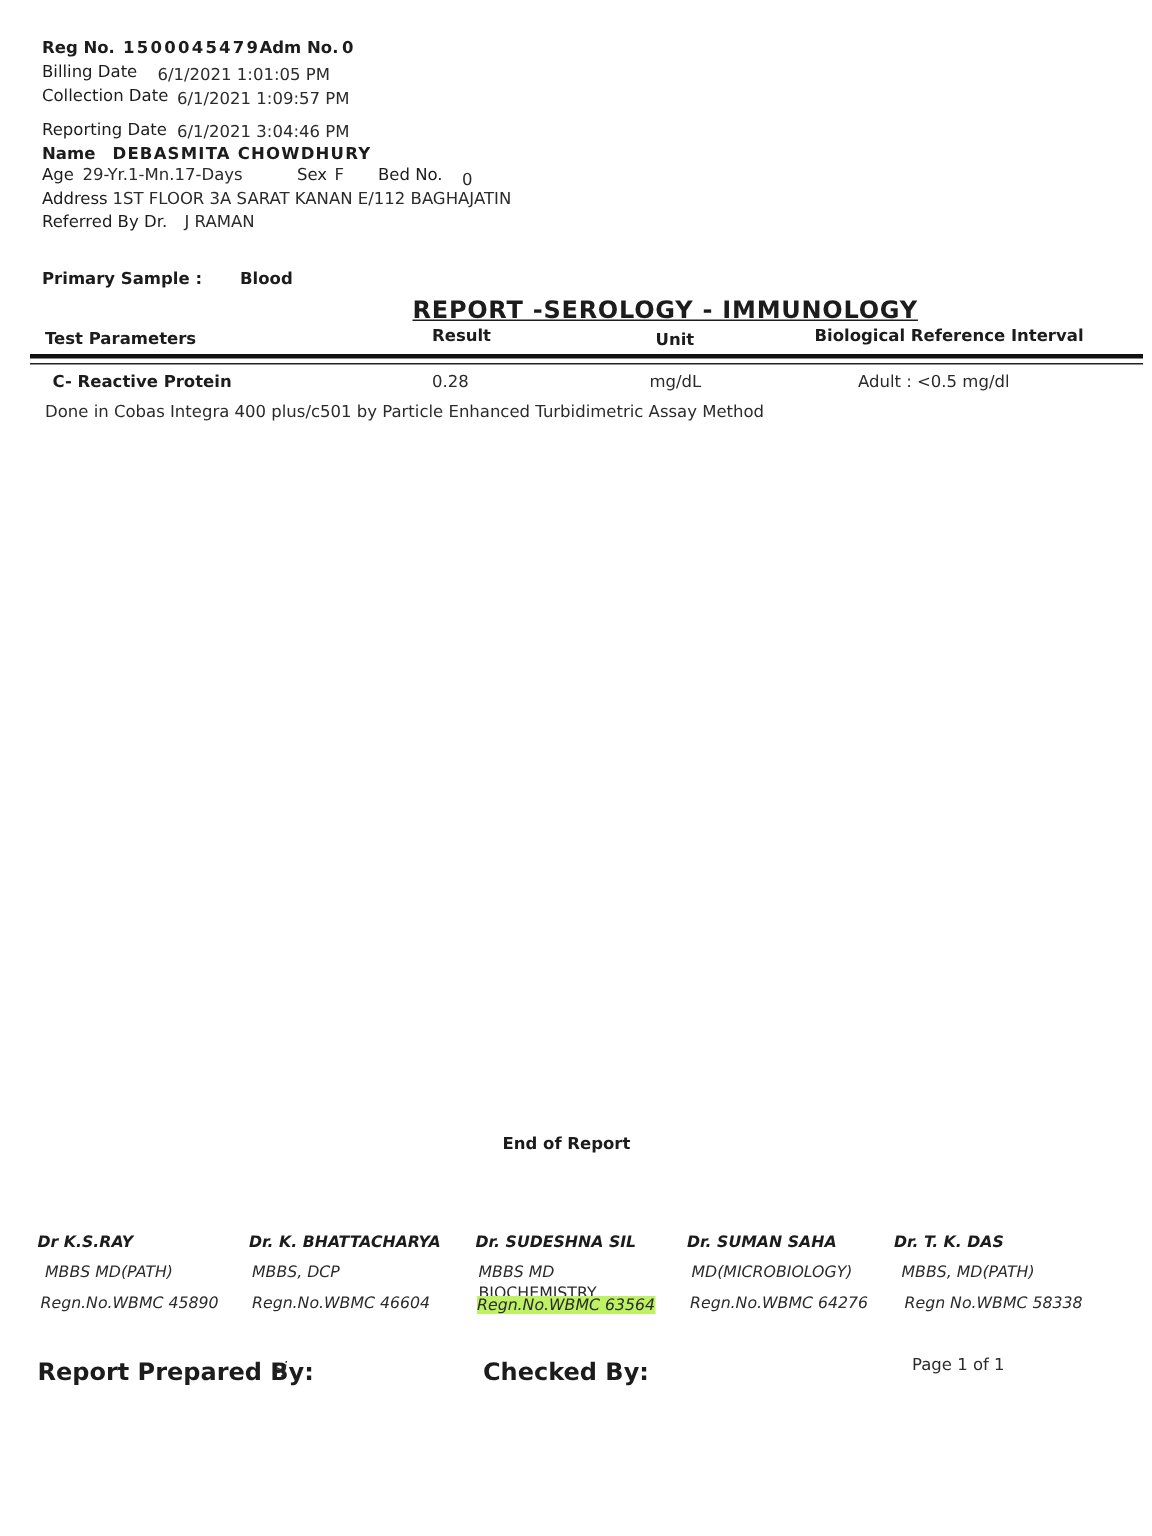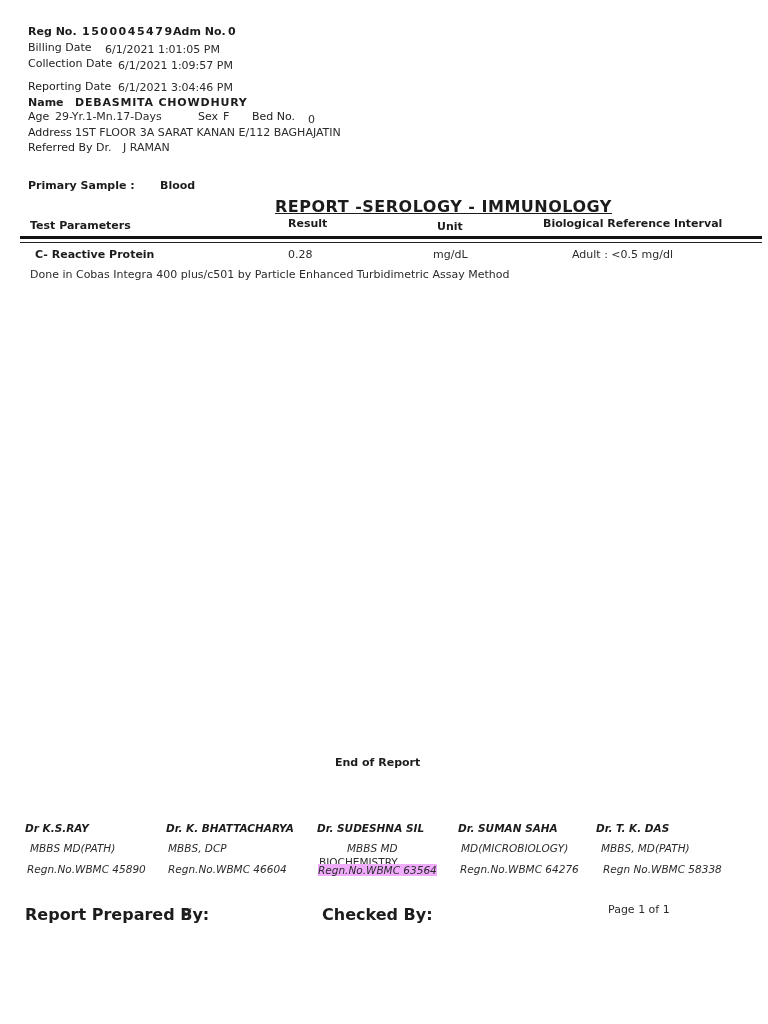--- a/index.html
+++ b/index.html
@@ -104,23 +104,23 @@
   </div>
 
   <div>
     <span class="abs b fs10" style="left:166px; top:822px;">Dr.  K. BHATTACHARYA</span>
     <span class="abs fs10 val" style="left:168px; top:842px;text-align:center;">MBBS, DCP</span>
     <span class="abs fs10 val" style="left:168px; top:863px;">Regn.No.WBMC 46604</span>
   </div>
 
   <div>
     <span class="abs b fs10" style="left:317px; top:822px;">Dr.  SUDESHNA SIL</span>
-    <span class="abs fs10 val" style="left:319px; top:842px;margin-left:28px;">MBBS MD</span>
+    <span class="abs fs10 val" style="left:319px; top:842px;">MBBS MD</span>
     <span class="clip-qual2" style="left:319px; top:856px;">BIOCHEMISTRY</span>
-    <span class="abs fs10 val" style="left:318px; top:864px; background:#f0abfc;">Regn.No.WBMC 63564</span>
+    <span class="abs fs10 val" style="left:318px; top:864px; background:#bef264;">Regn.No.WBMC 63564</span>
   </div>
 
   <div>
     <span class="abs b fs10" style="left:458px; top:822px;">Dr.  SUMAN SAHA</span>
     <span class="abs fs10 val" style="left:461px; top:842px;">MD(MICROBIOLOGY)</span>
     <span class="abs fs10 val" style="left:460px; top:863px;">Regn.No.WBMC 64276</span>
   </div>
 
   <div>
     <span class="abs b fs10" style="left:596px; top:822px;">Dr.  T. K. DAS</span>

